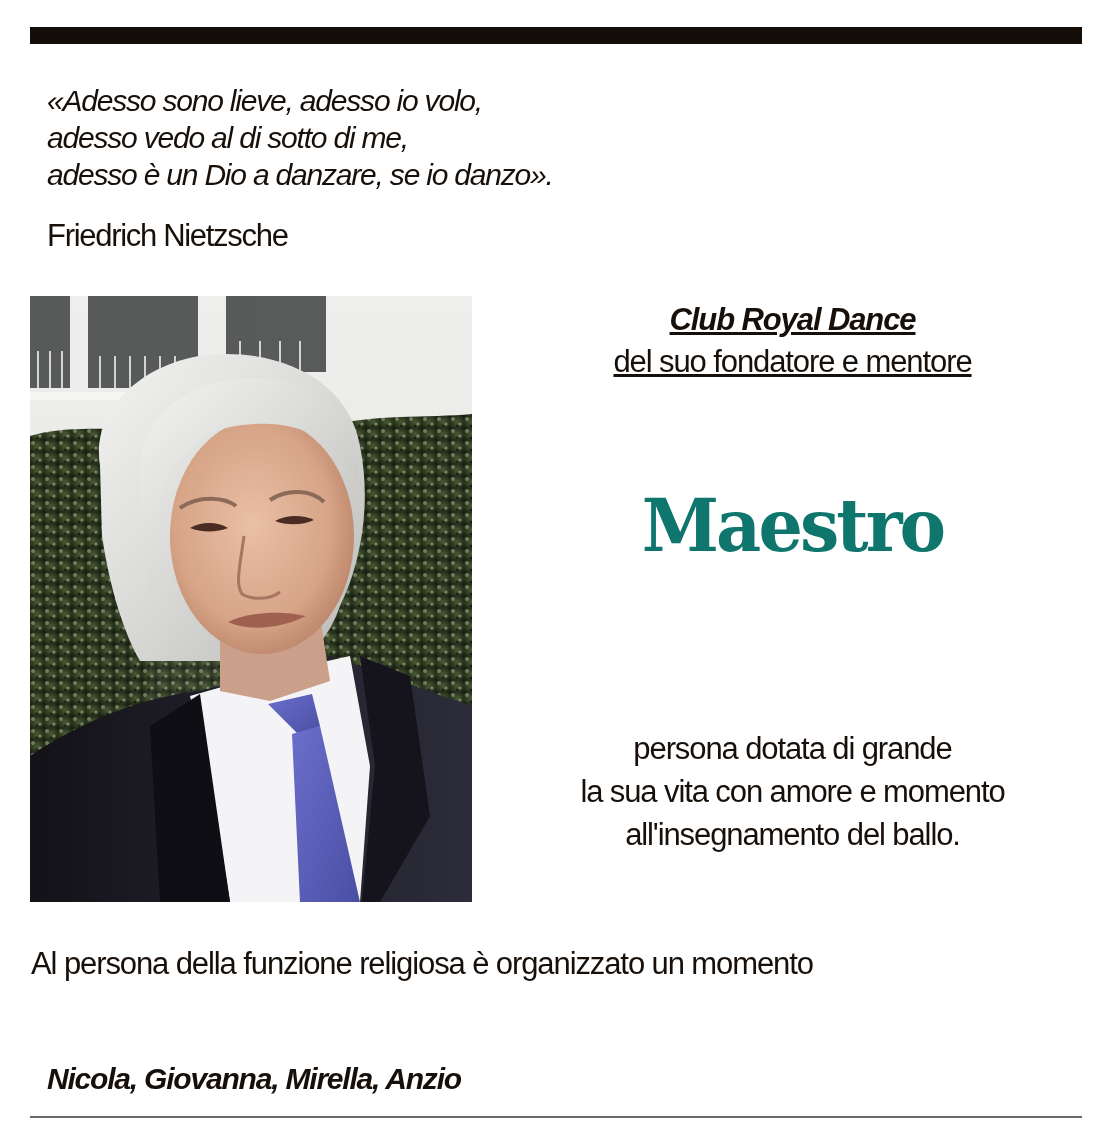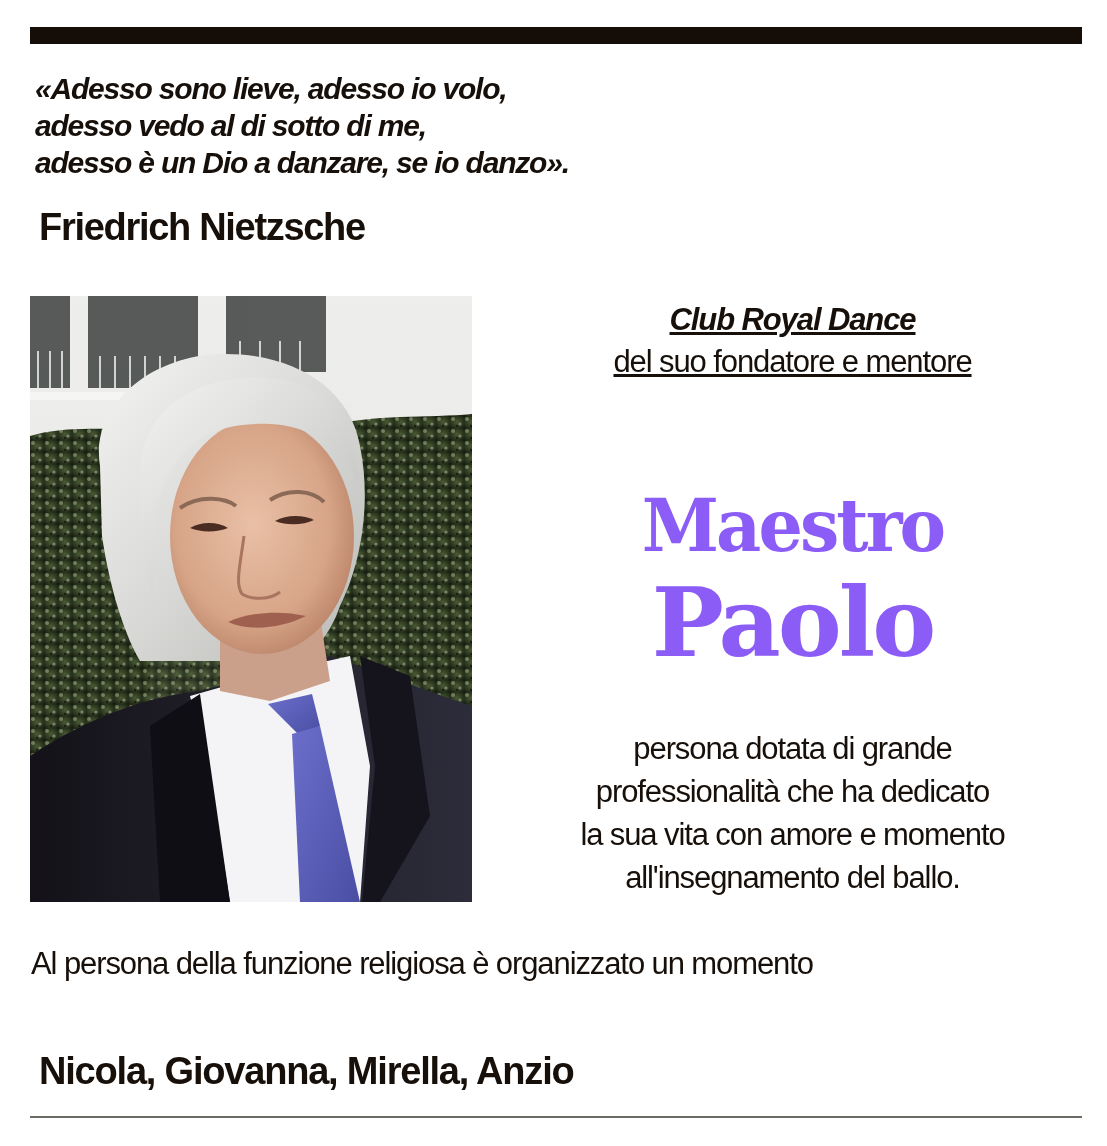--- a/index.html
+++ b/index.html
@@ -30,35 +30,35 @@
       width: 1052px;
       height: 2px;
       background: #6b6b66;
     }
 
     
     .quote {
       position: absolute;
       left: 31px;
       top: 66px;
-      margin: 4px;
+      margin: 16px;
       font-style: italic;
-      font-weight: 700;
+      font-weight: 400;
       font-size: 30px;
       line-height: 37px;
       letter-spacing: -1.2px;
     }
     .quote .line { display: block; white-space: nowrap; }
     .quote-author {
       position: absolute;
       left: 31px;
       top: 201px;
-      margin: 8px;
-      font-weight: 700;
-      font-size: 38px;
+      margin: 16px;
+      font-weight: 400;
+      font-size: 31px;
       line-height: 37px;
       letter-spacing: -1.3px;
       white-space: nowrap;
     }
 
     
     .photo {
       position: absolute;
       left: 30px;
       top: 296px;
@@ -91,21 +91,21 @@
     .announce-head .line { display: block; white-space: nowrap; }
 
     .name-block {
       position: absolute;
       left: 560px;
       width: 465px;
       top: 478px;
       text-align: center;
       font-family: "DejaVu Serif", "Liberation Serif", serif;
       font-weight: 700;
-      color: #8b5cf6;
+      color: #0f766e;
     }
     .name-block .title {
       display: block;
       font-size: 72px;
       line-height: 96px;
       letter-spacing: -3px;
       transform: scaleX(0.97);
     }
     .name-block .name {
       display: block;
@@ -131,23 +131,24 @@
       margin: 0;
       font-size: 31px;
       line-height: 42px;
       letter-spacing: -1.1px;
     }
     .closing .line { display: block; white-space: nowrap; }
     .signatures {
       position: absolute;
       left: 31px;
       top: 1043px;
-      margin: 8px;
+      margin: 16px;
+      font-style: italic;
       font-weight: 600;
-      font-size: 38px;
+      font-size: 30px;
       line-height: 40px;
       letter-spacing: -1.2px;
       white-space: nowrap;
     }
   </style>
 </head>
 <body>
 
 <div class="top-bar"></div>
 
@@ -254,26 +255,24 @@
   </svg>
 </div>
 
 <div class="announce announce-head">
   <span class="org">Club Royal Dance</span>
   <span class="line">del suo fondatore e mentore</span>
 </div>
 
 <div class="name-block">
   <span class="title">Maestro</span>
-  <span class="name">Paolo</span>
 </div>
 
 <div class="announce tribute">
   <span class="line">persona dotata di grande</span>
-  <span class="line">professionalità che ha dedicato</span>
   <span class="line">la sua vita con amore e momento</span>
   <span class="line">all'insegnamento del ballo.</span>
 </div>
 
 <div class="closing">
   <span class="line">Al persona della funzione religiosa è organizzato un momento</span>
 </div>
 <div class="signatures">Nicola, Giovanna, Mirella, Anzio</div>
 
 <div class="bottom-rule"></div>

